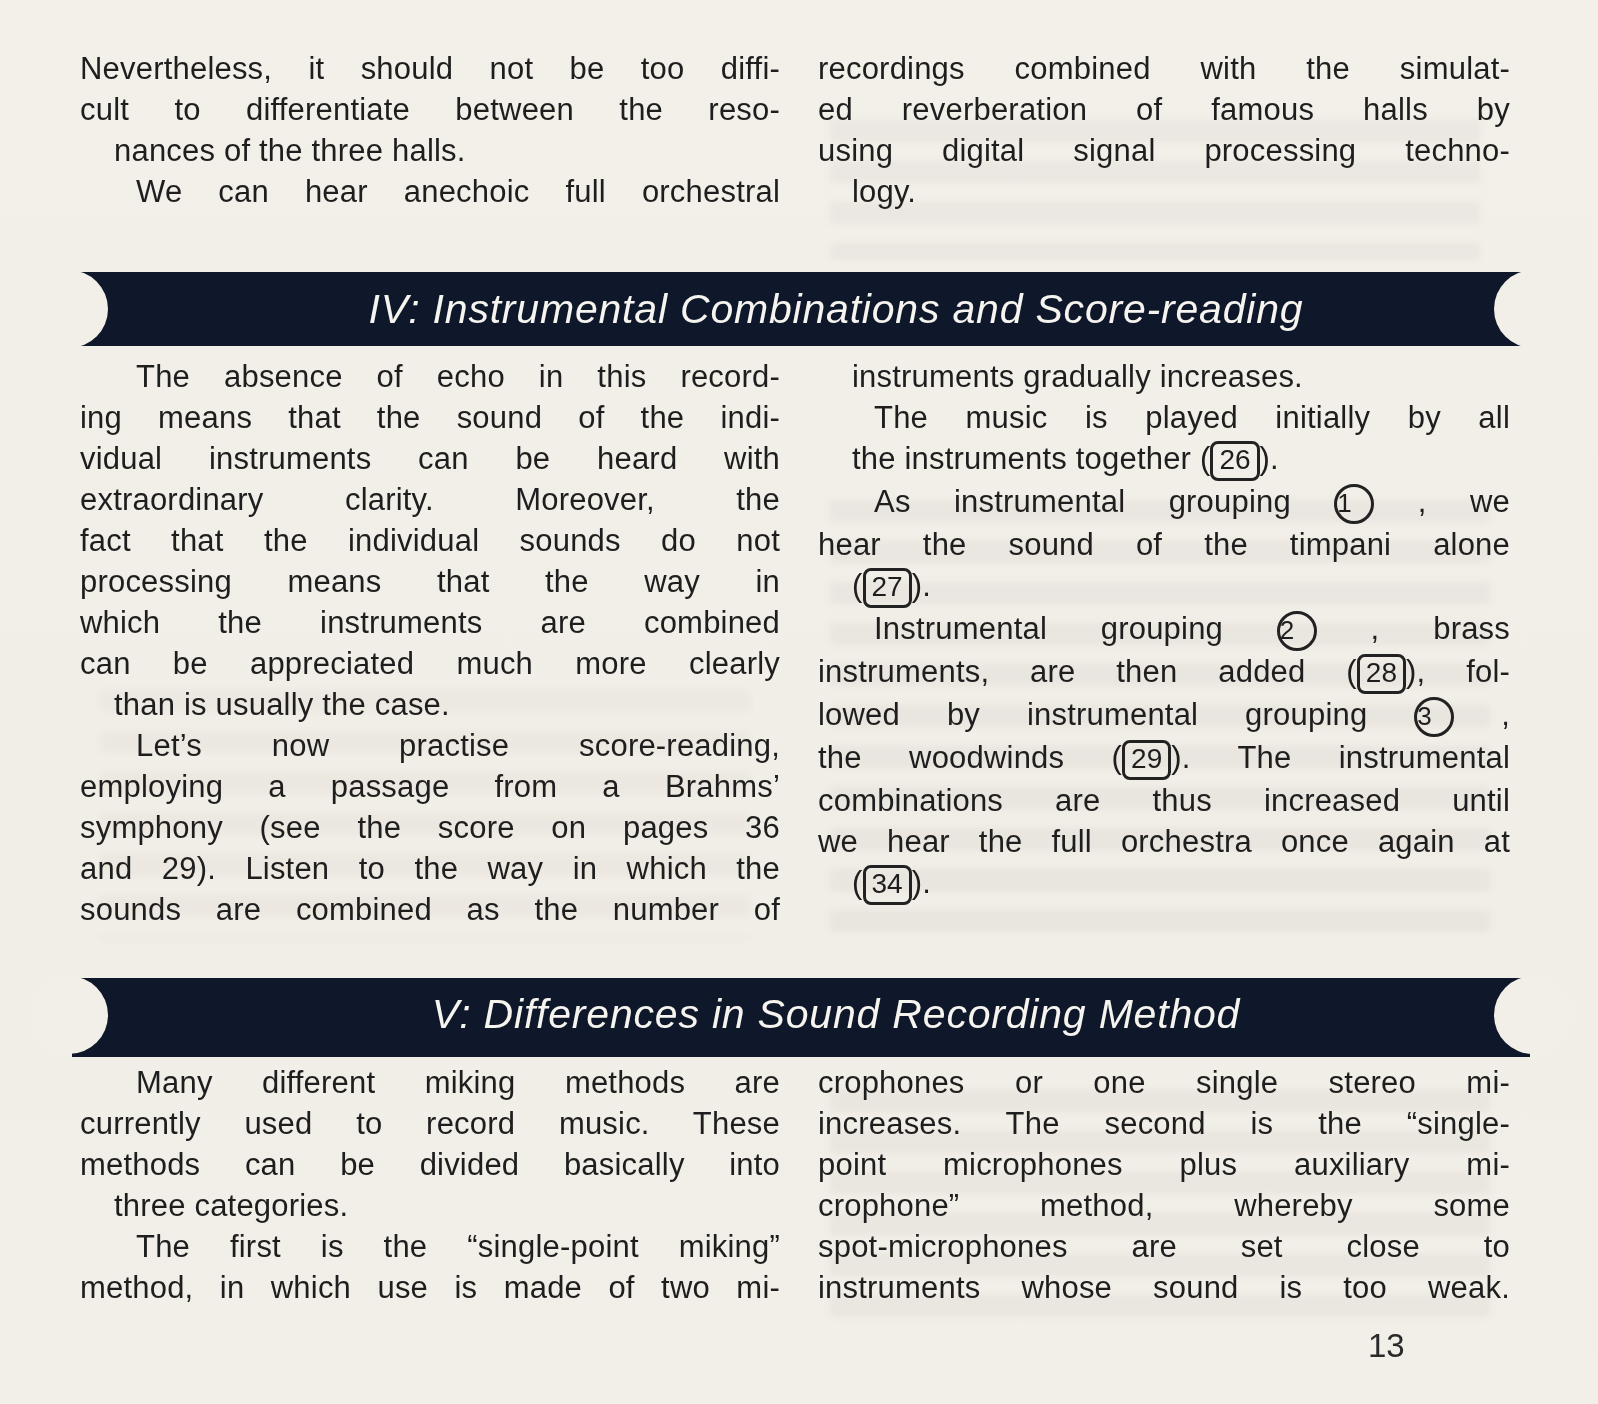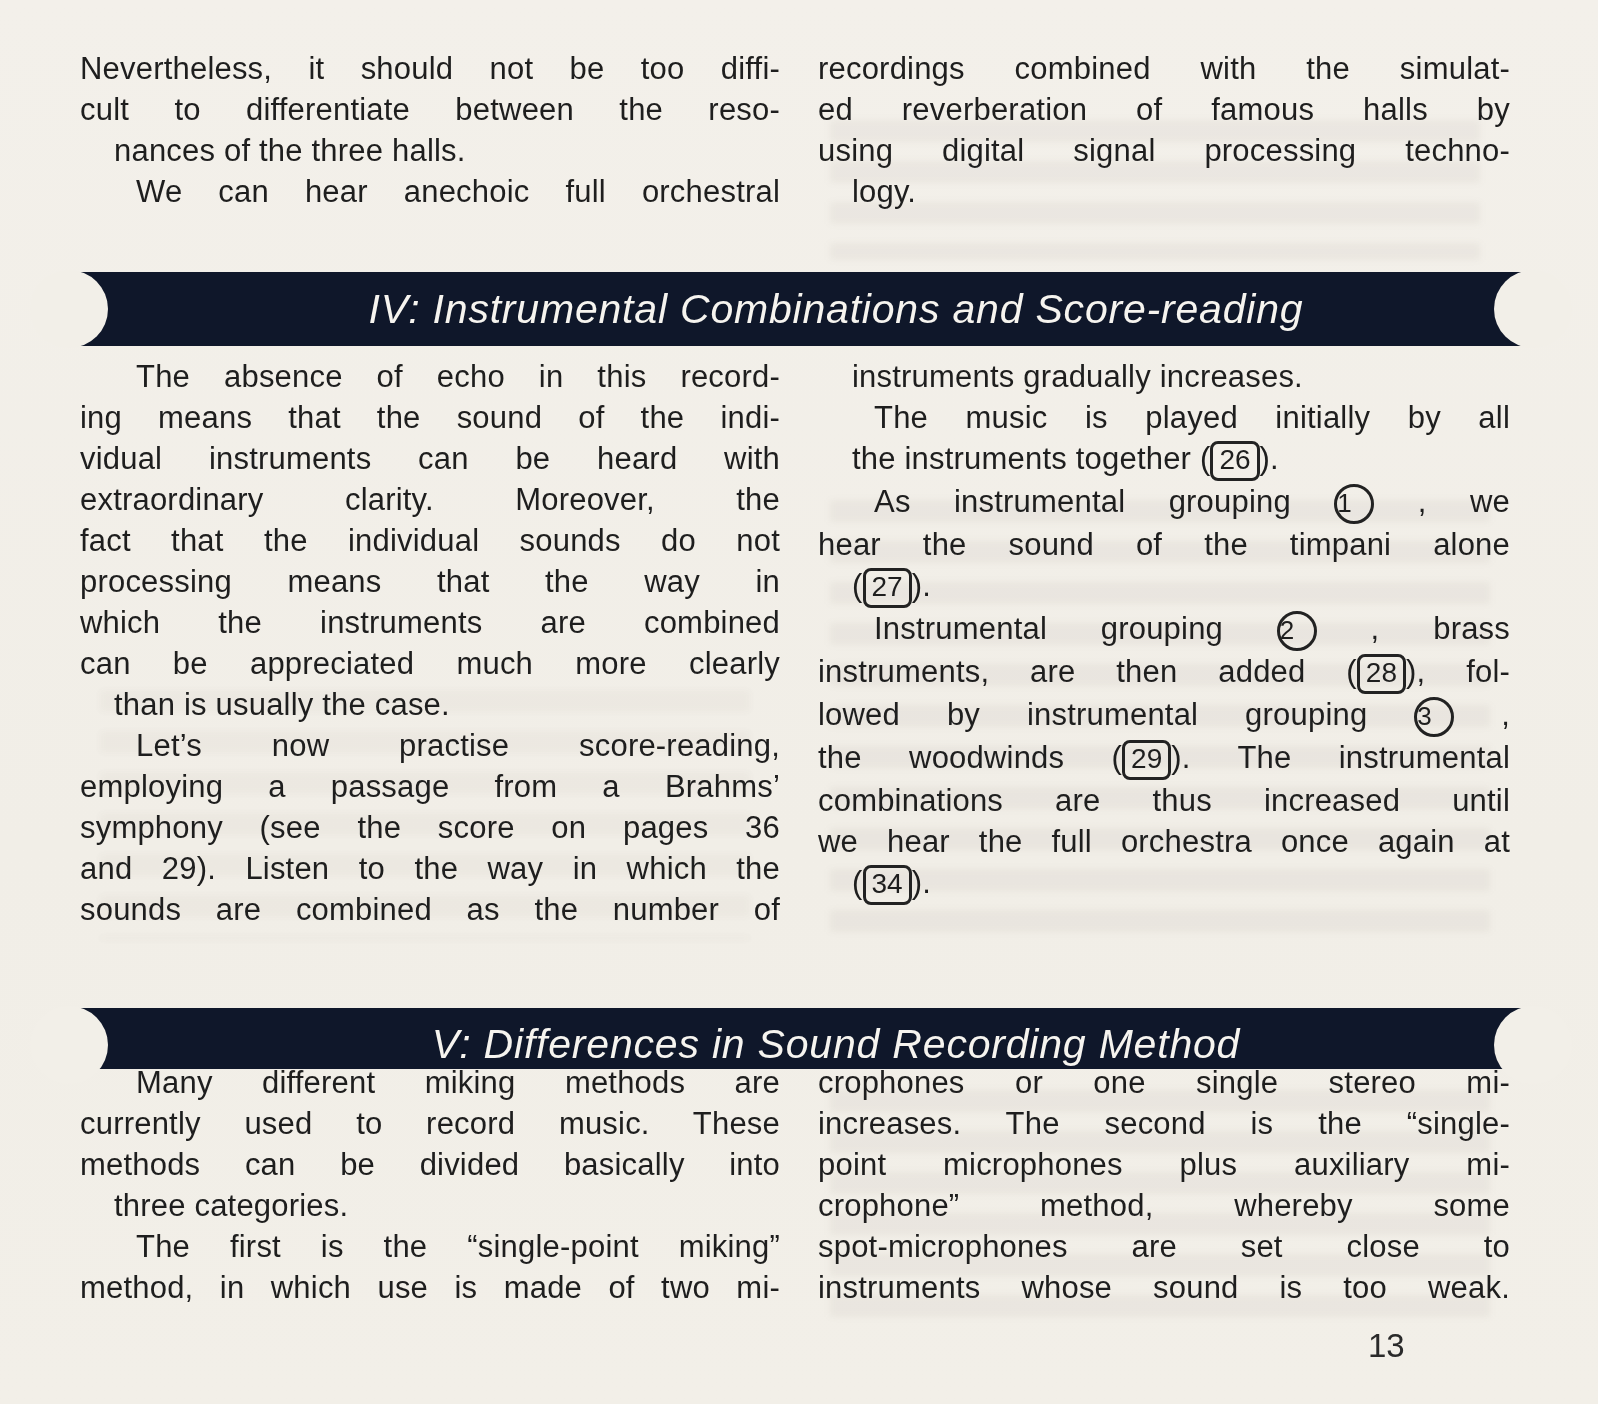--- a/index.html
+++ b/index.html
@@ -45,21 +45,21 @@
     content: "";
     position: absolute;
     width: 78px; height: 78px;
     top: -2px;
     border-radius: 50%;
     background: #f2efe8;
   }
   .banner::before { left: -42px; }
   .banner::after  { right: -42px; }
   .banner-1 { top: 272px; }
-  .banner-2 { top: 1008px; height: 61px; }
+  .banner-2 { top: 978px; height: 79px; }
   .banner .banner-text {
     display: block;
     padding-left: 70px;
     font-size: 41px;
     font-style: italic;
     line-height: 74px;
     letter-spacing: 0.8px;
     white-space: nowrap;
   }
   .banner-2 .banner-text { line-height: 73px; }

